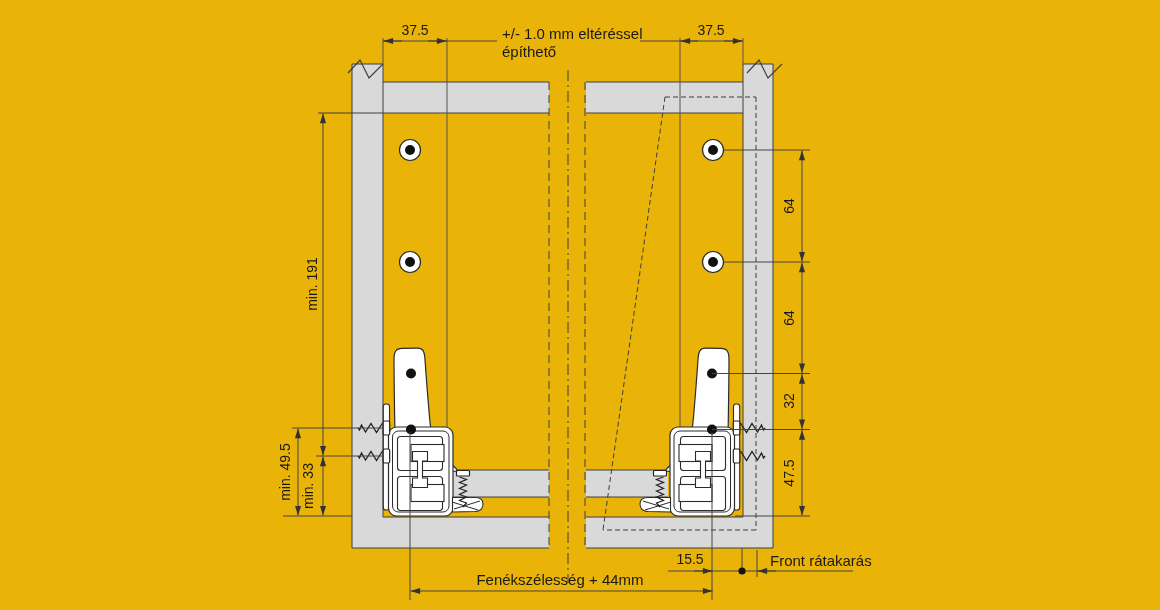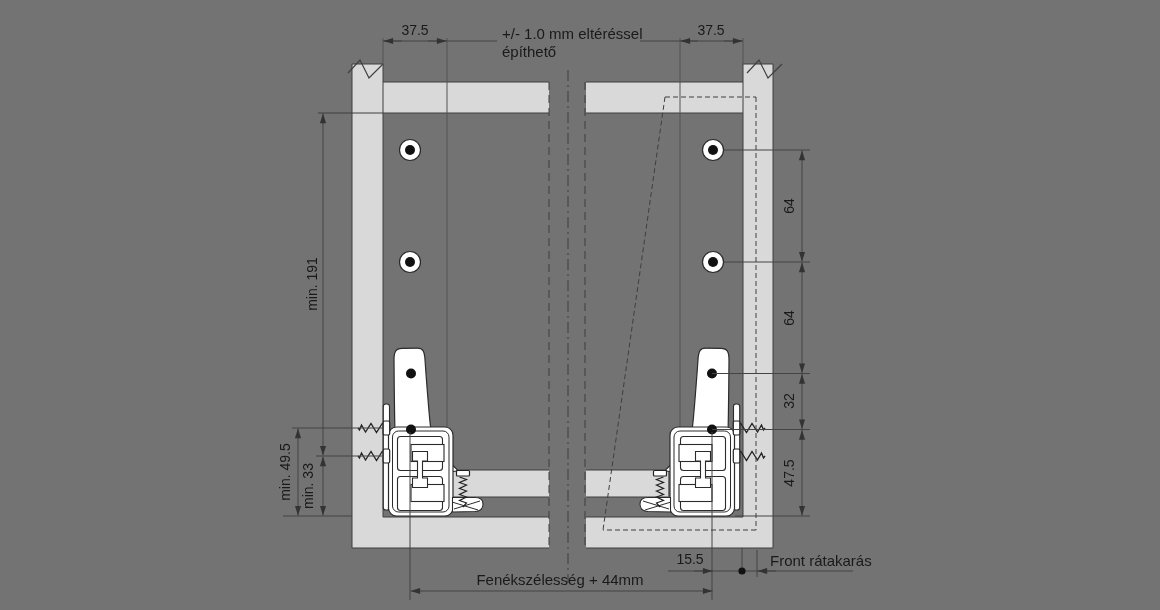--- a/index.html
+++ b/index.html
@@ -1,16 +1,16 @@
 <!DOCTYPE html>
 <html><head>
 <meta charset="utf-8">
 <style>
   html,body{margin:0;padding:0;background:#ffffff;}
-  .canvas{position:relative;width:1160px;height:610px;background:#737373;overflow:hidden;
+  .canvas{position:relative;width:1160px;height:610px;background:#eab308;overflow:hidden;
           font-family:"Liberation Sans",sans-serif;}
   svg text{font-family:"Liberation Sans",sans-serif;fill:#1a1a1a;}
   .dimtxt{font-size:14px;}
   .notetxt{font-size:15px;}
 </style>
 </head>
 <body>
 
 <div class="canvas">
 <svg width="1160" height="610" viewBox="0 0 1160 610">

